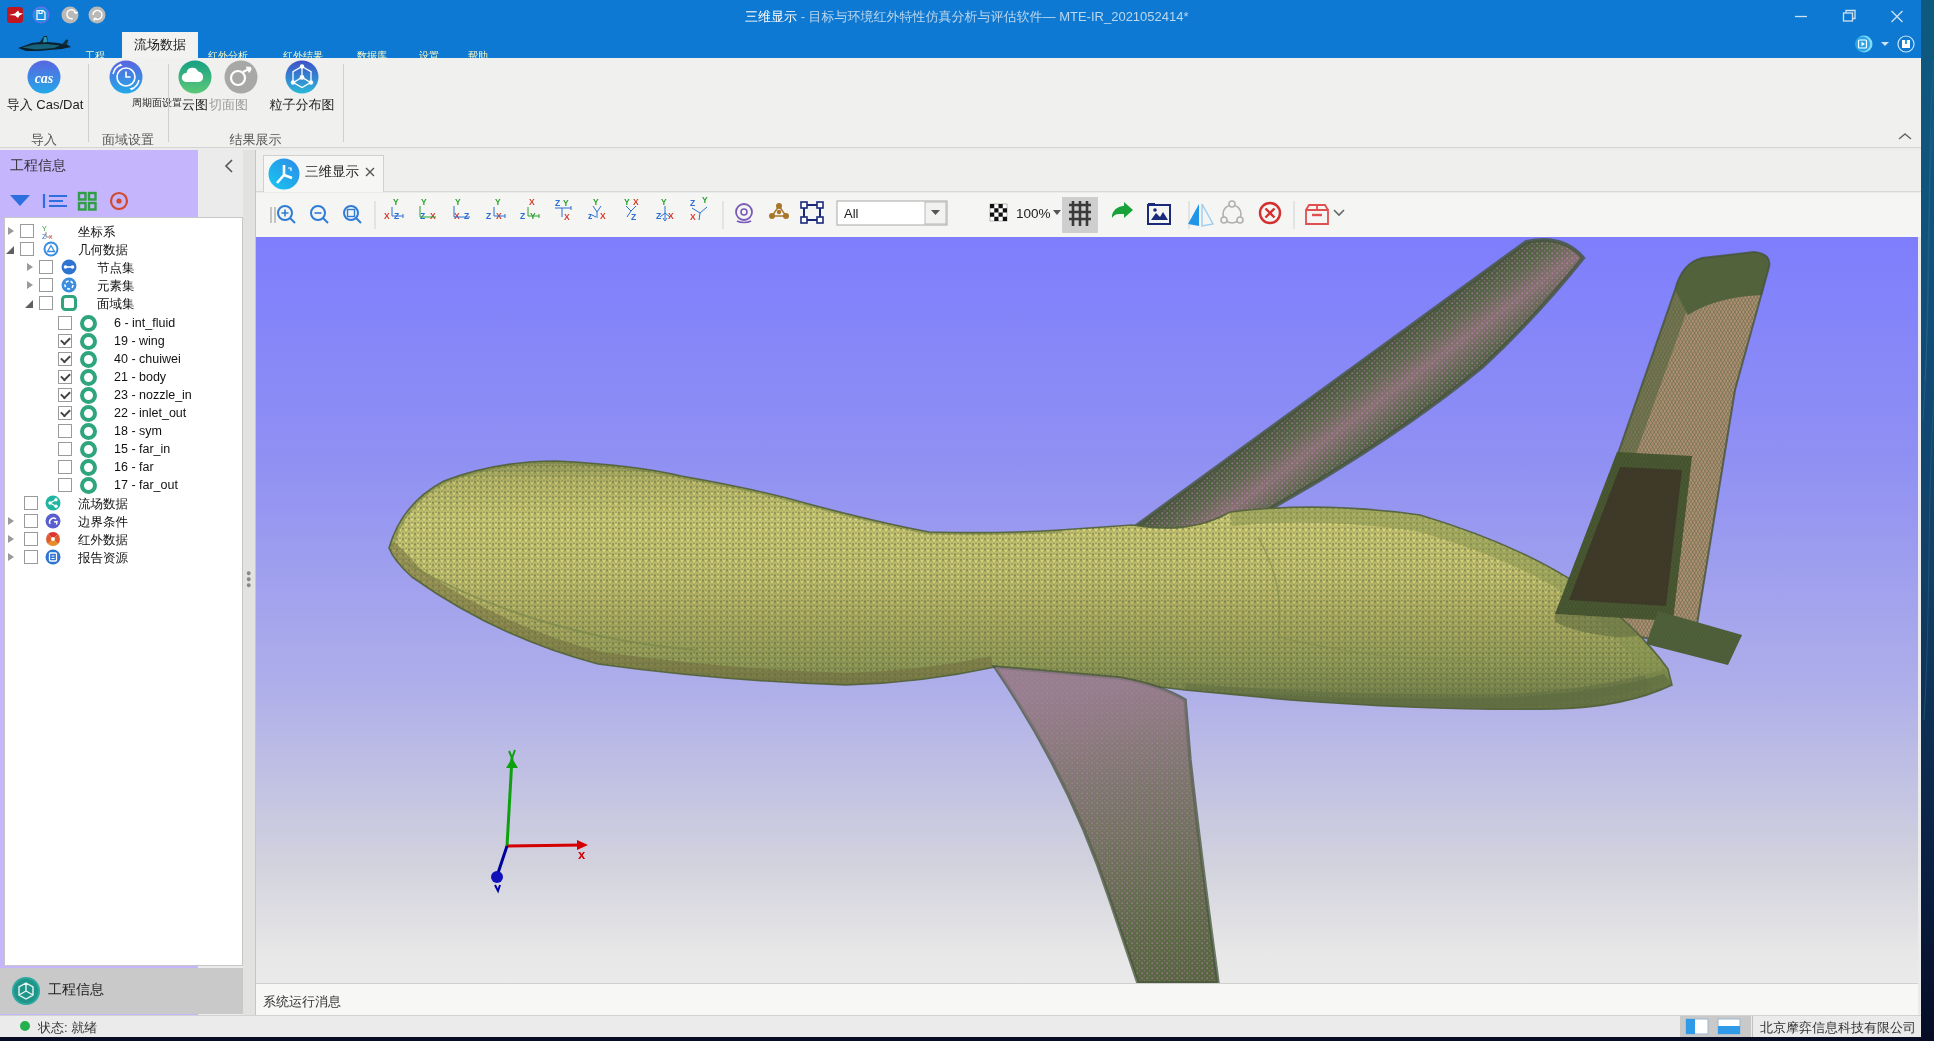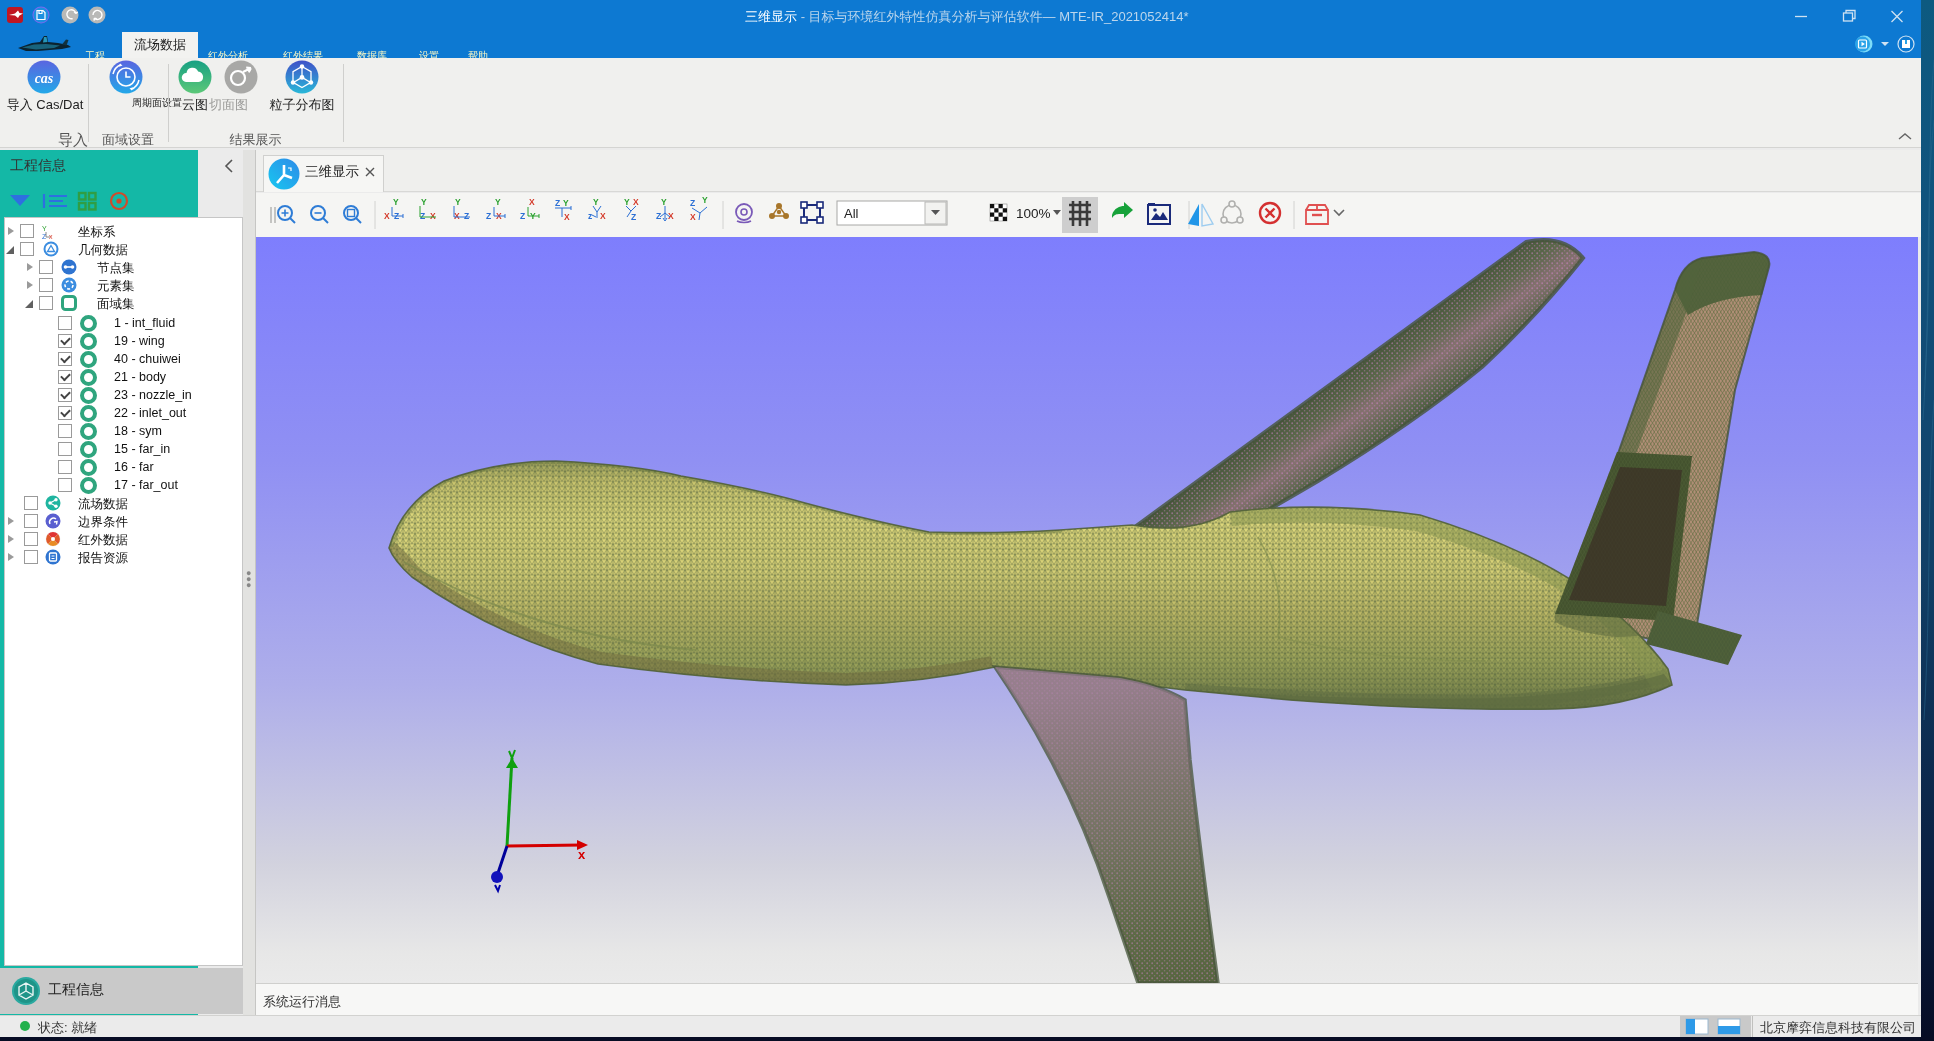--- a/index.html
+++ b/index.html
@@ -5,21 +5,21 @@
 * { margin:0; padding:0; box-sizing:border-box; }
 html,body { width:1934px; height:1041px; overflow:hidden; font-family:"Liberation Sans",sans-serif; }
 body { position:relative; background:#ebebeb; }
 .abs { position:absolute; }
 
 #titlebar { left:0; top:0; width:1934px; height:30px; background:#0d79d2; }
 #menurow { left:0; top:30px; width:1934px; height:28px; background:#0d79d2; }
 .menuitem { position:absolute; top:0; height:28px; line-height:28px; color:#fef9c3; font-size:10px;margin-top:12px; }
 #ribbon { left:0; top:58px; width:1934px; height:90px; background:#f0f0ee; border-bottom:1px solid #d4d4d2; }
 
-#leftpanel { left:0; top:150px; width:198px; height:865px; background:#14b8a6; }
+#leftpanel { left:0; top:150px; width:198px; height:865px; background:#c4b5fd; }
 #treebox { position:absolute; left:4px; top:67px; width:239px; height:749px; background:#fff; border:1px solid #c6c6c6; }
 #panelbottom { position:absolute; left:0; top:818px; width:246px; height:46px; background:#c9c9c9; }
 
 #tabbar { left:256px; top:150px; width:1665px; height:42px; background:#efefed; border-bottom:1px solid #d8d8d6; }
 #vtoolbar { left:256px; top:193px; width:1665px; height:44px; background:#f5f5f3; }
 #viewport { left:256px; top:237px; width:1662px; height:746px; }
 #msgstrip { left:256px; top:983px; width:1662px; height:32px; background:#f7f7f6; border-top:1px solid #cfcfcd; }
 #rightstrip { left:1921px; top:0; width:13px; height:1041px; background:linear-gradient(#0e557c 0%,#10497400 0%); }
 #statusbar { left:0; top:1015px; width:1921px; height:22px; background:#ebebeb; border-top:1px solid #d2d2d0; }
 #bottomedge { left:0; top:1037px; width:1934px; height:4px; background:#070c24; }
@@ -116,21 +116,21 @@
     <circle cx="302" cy="8.5" r="2.2" fill="#fff"></circle>
       <circle cx="293" cy="24.5" r="2.2" fill="#fff"></circle>
       <circle cx="311" cy="24.5" r="2.2" fill="#fff"></circle>
       <circle cx="302" cy="19.4" r="2.4" fill="#fff"></circle>
   </svg>
   <div style="position:absolute;left:0px;top:38px;width:90px;text-align:center;font-size:13px;color:#222">导入 Cas/Dat</div>
   <div style="position:absolute;left:92px;top:38px;width:90px;text-align:right;font-size:10px;color:#222">周期面设置</div>
   <div style="position:absolute;left:163px;top:38px;width:64px;text-align:center;font-size:13px;color:#222">云图</div>
   <div style="position:absolute;left:209px;top:38px;width:64px;font-size:13px;color:#9a9a98">切面图</div>
   <div style="position:absolute;left:262px;top:38px;width:80px;text-align:center;font-size:13px;color:#222">粒子分布图</div>
-  <div style="position:absolute;left:0px;top:73px;width:88px;text-align:right;font-size:15px;color:#555">导入</div>
+  <div style="position:absolute;left:0px;top:73px;width:88px;text-align:center;font-size:13px;color:#555">导入</div>
   <div style="position:absolute;left:88px;top:73px;width:80px;text-align:center;font-size:13px;color:#555">面域设置</div>
   <div style="position:absolute;left:168px;top:73px;width:175px;text-align:center;font-size:13px;color:#555">结果展示</div>
   <div class="sep" style="left:88px;top:6px;height:78px"></div>
   <div class="sep" style="left:168px;top:6px;height:78px"></div>
   <div class="sep" style="left:343px;top:6px;height:78px"></div>
   <svg width="20" height="12" style="position:absolute;left:1896px;top:72px">
       <path d="M3 9 l6 -5 6 5" fill="none" stroke="#666" stroke-width="1.4"></path>
     </svg>
 </div>
 <div id="leftpanel" class="abs">
@@ -198,21 +198,21 @@
         <i class="expo" style="left:20px"></i>
         <i class="cb" style="left:34px"></i>
         <svg class="ticon" style="left:56px">
           <rect x="1.5" y="1.5" width="13" height="13" rx="3" fill="none" stroke="#2fa57e" stroke-width="3"></rect>
         </svg>
         <span style="left:92px">面域集</span>
       </div>
   <div class="trow" style="top:97px">
         <i class="cb" style="left:53px"></i>
         <i class="ring" style="left:75px"></i>
-        <span style="left:109px">1 - int_fluid</span>
+        <span style="left:109px">6 - int_fluid</span>
       </div>
   <div class="trow" style="top:115px">
         <i class="cb ck" style="left:53px"></i>
         <i class="ring" style="left:75px"></i>
         <span style="left:109px">19 - wing</span>
       </div>
   <div class="trow" style="top:133px">
         <i class="cb ck" style="left:53px"></i>
         <i class="ring" style="left:75px"></i>
         <span style="left:109px">40 - chuiwei</span>

